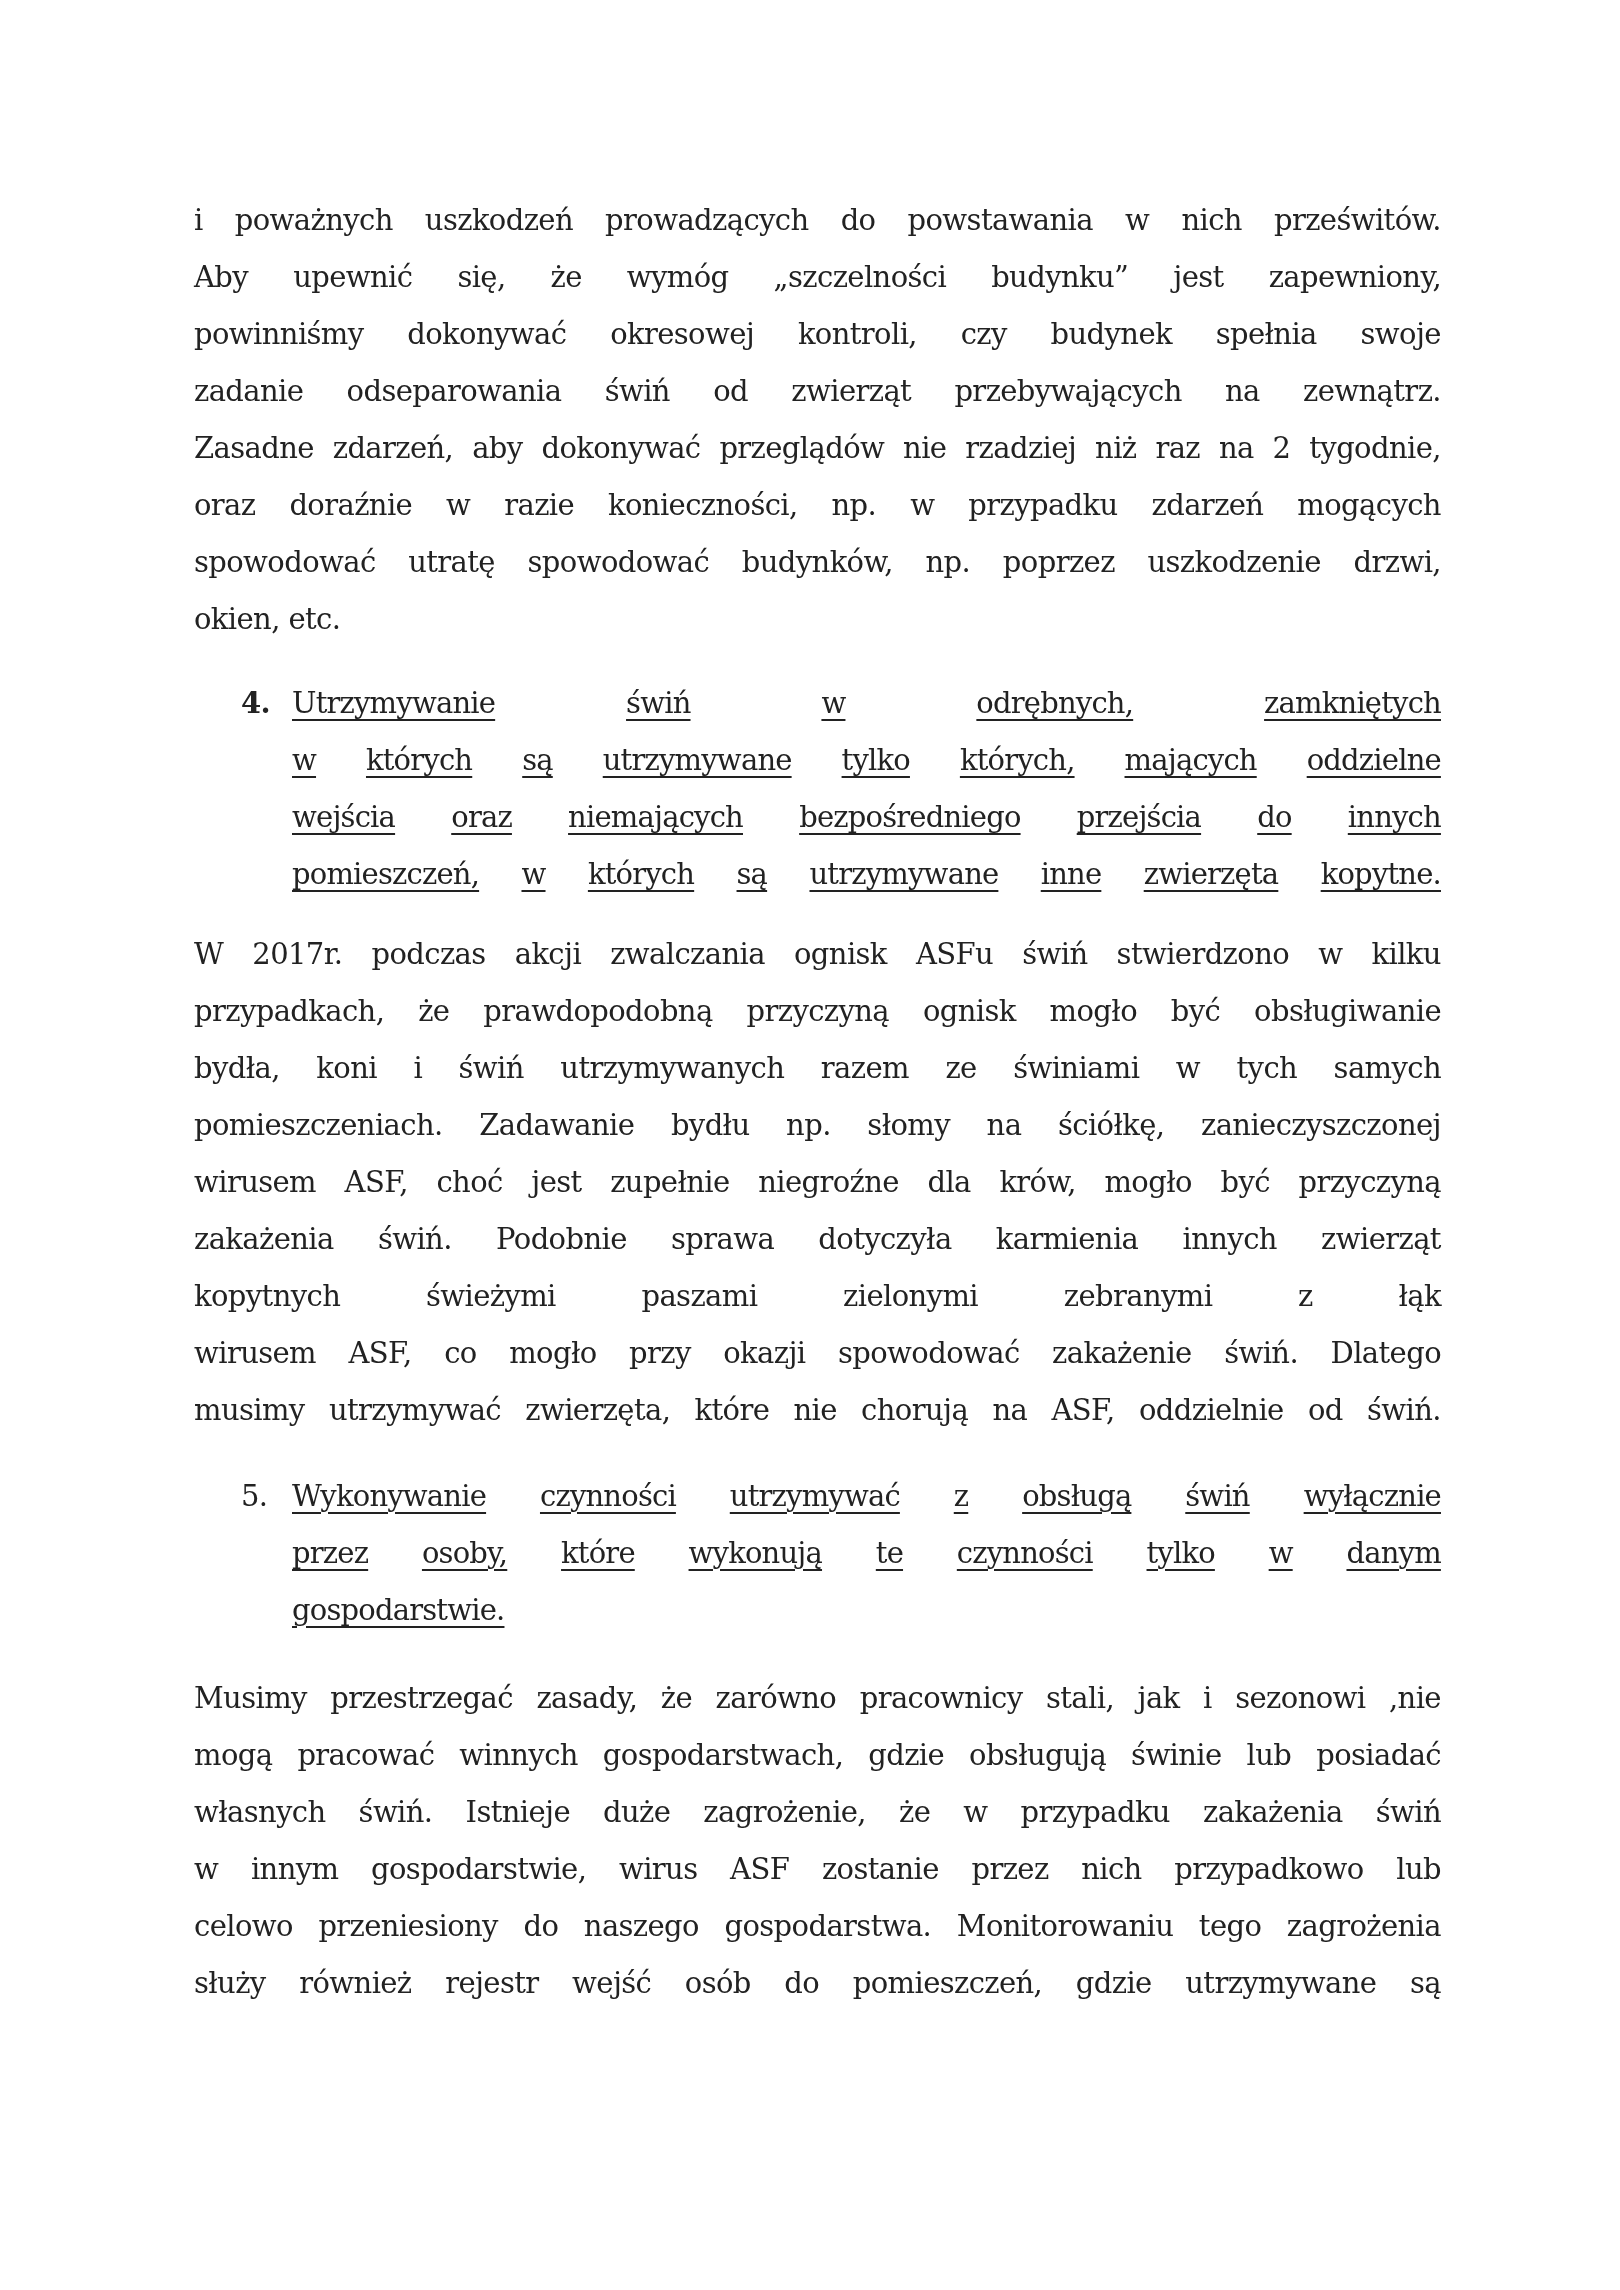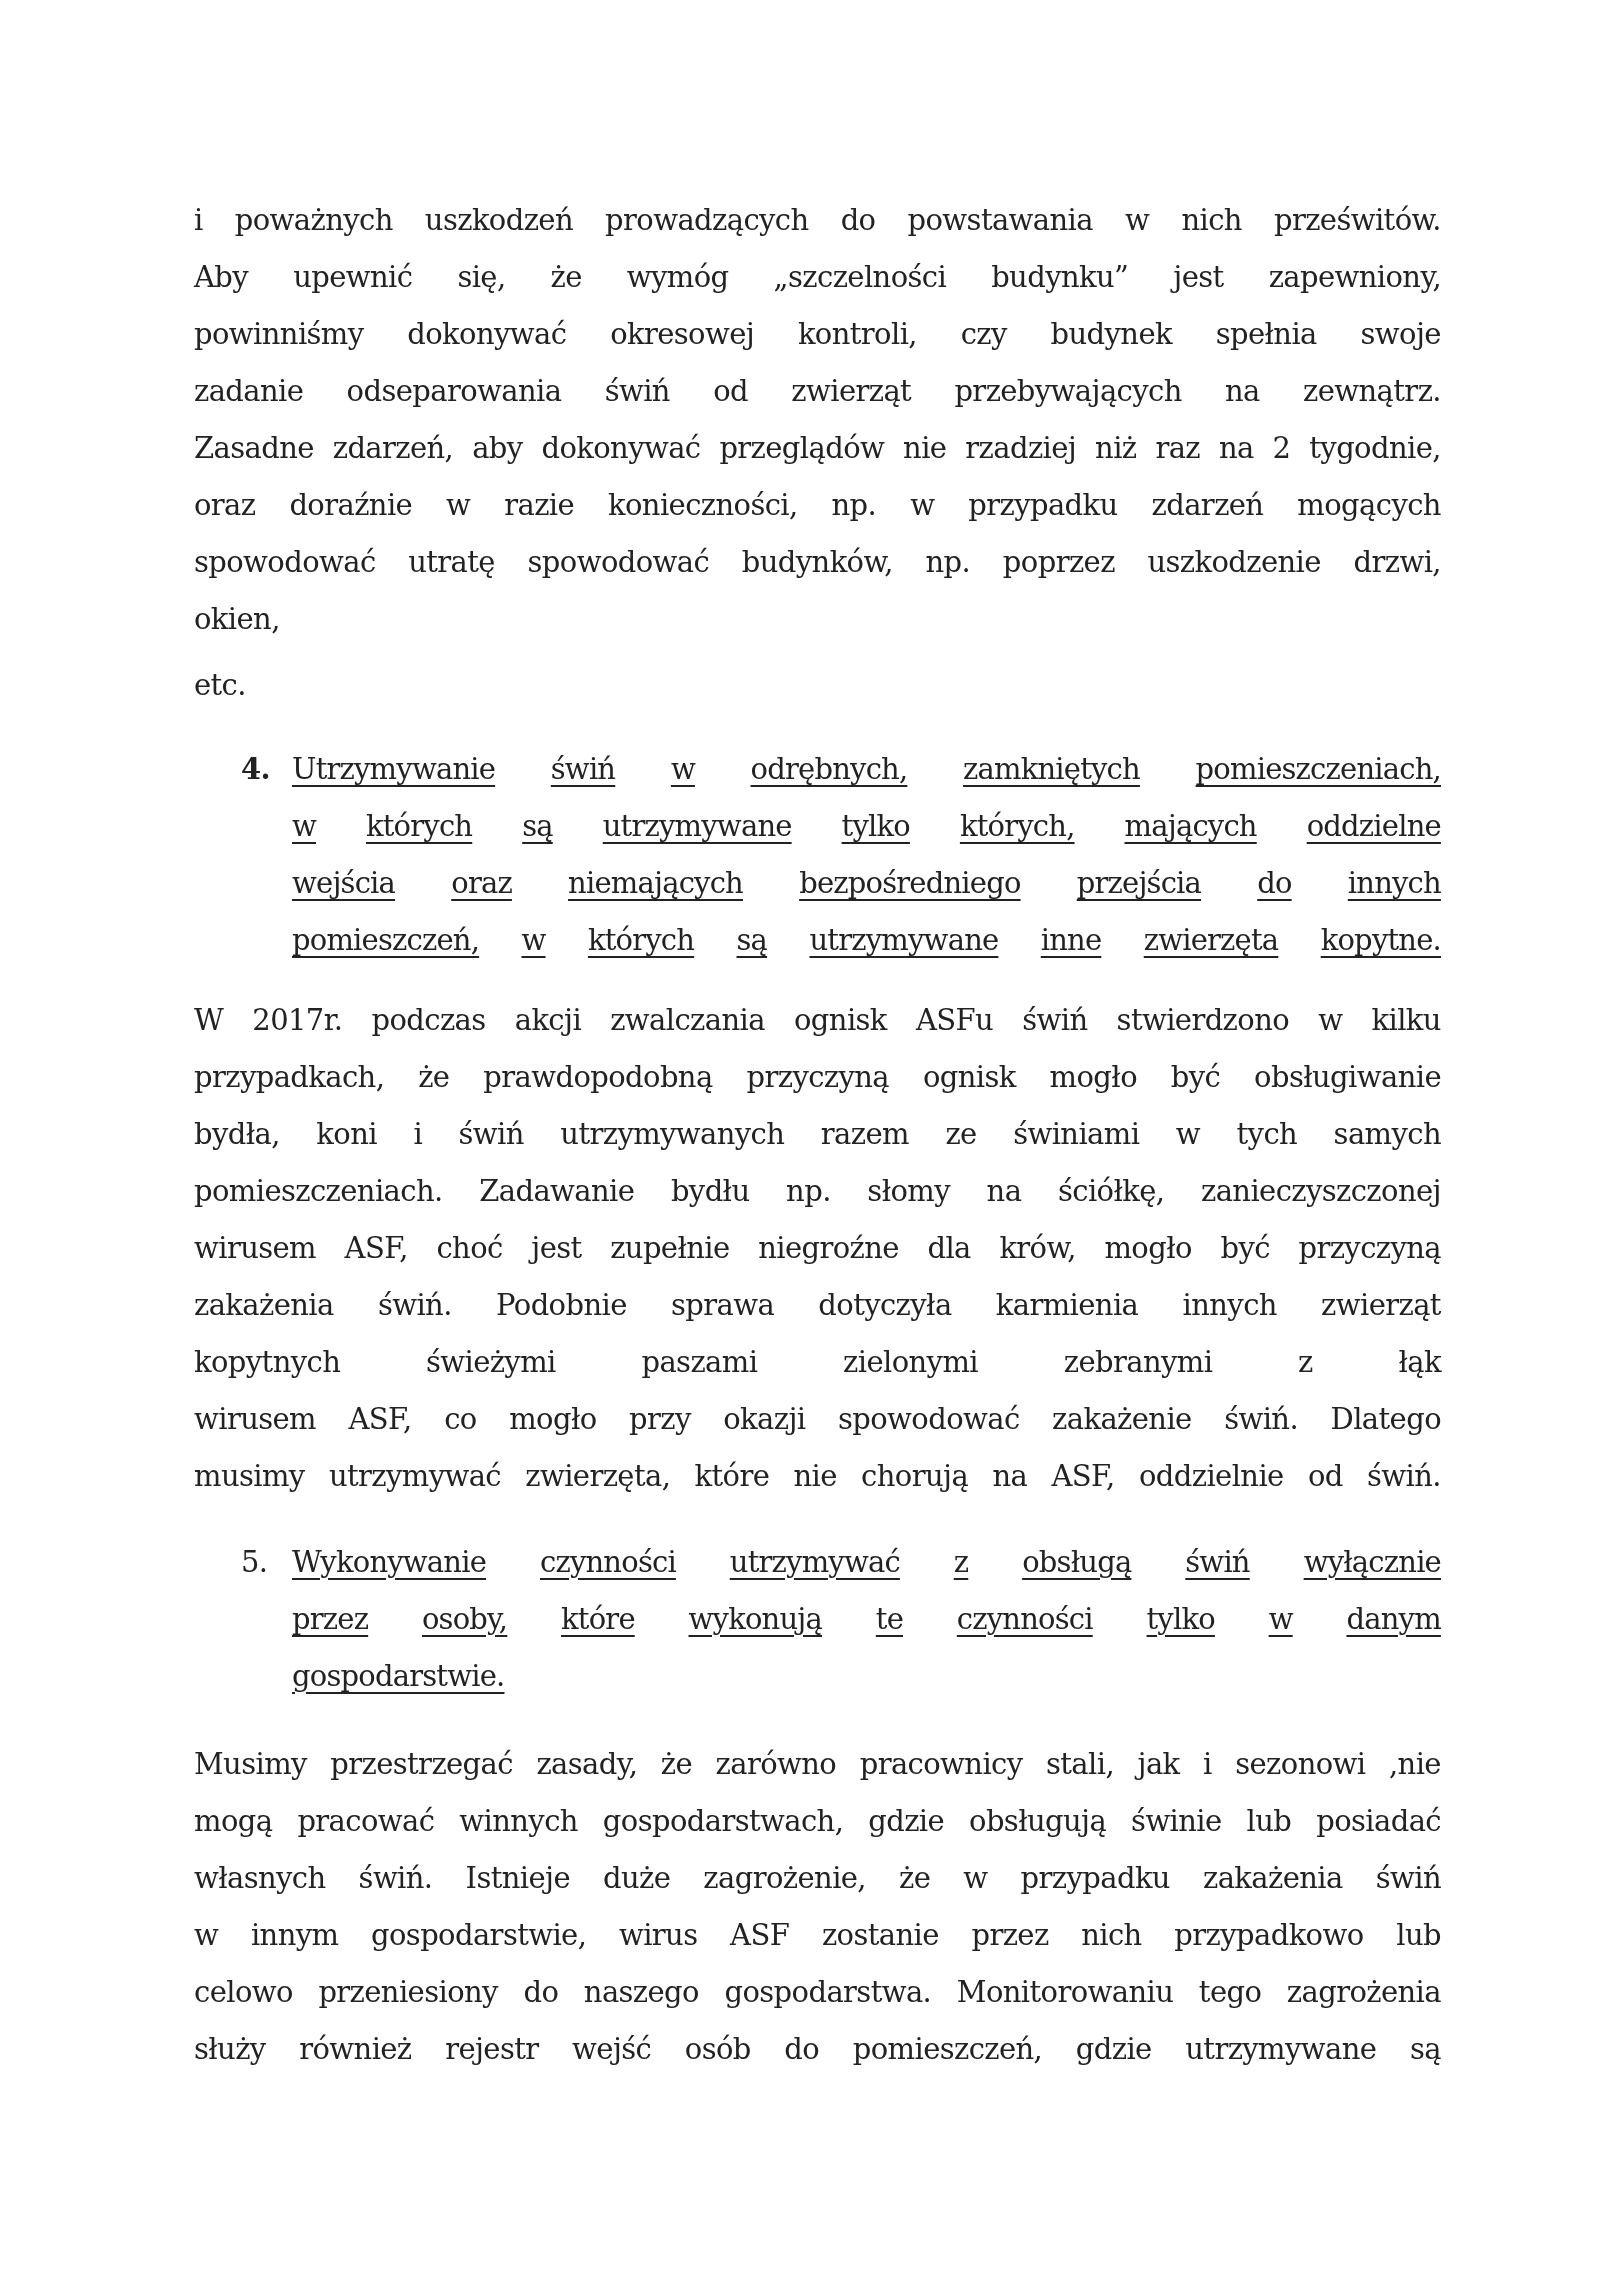--- a/index.html
+++ b/index.html
@@ -14,21 +14,21 @@
   .item { position: relative; padding-left: 98px; margin: 0; }
   .item .num { position: absolute; left: 47px; top: 0; }
   .item .num.bold { font-weight: bold; }
   .item .hl { font-weight: normal; text-decoration: underline; text-decoration-thickness: 2px; text-underline-offset: 5.9px; letter-spacing: -0.8px; }
   .gap-before-4 { margin-top: 27.4px; }
   .gap-after-4 { margin-top: 22.5px; }
   .gap-before-5 { margin-top: 29px; }
   .gap-after-5 { margin-top: 31px; }
   
   .jl { display: flex; justify-content: space-between; white-space: nowrap; }
-  .jl.left { justify-content: flex-start; gap: 0.3em; flex-direction: column; }
+  .jl.left { justify-content: flex-start; gap: 0.3em; }
 </style>
 </head>
 <body>
 
 <div class="page">
 
   <div class="para">
     <div class="jl">
         <span>i</span>
         <span>poważnych</span>
@@ -114,21 +114,20 @@
   </div>
 
   <div class="item gap-before-4">
     <span class="num bold">4.</span>
     <div class="jl hl">
         <span>Utrzymywanie</span>
         <span>świń</span>
         <span>w</span>
         <span>odrębnych,</span>
         <span>zamkniętych</span>
-        <span>pomieszczeniach,</span>
       </div>
     <div class="jl hl">
         <span>w</span>
         <span>których</span>
         <span>są</span>
         <span>utrzymywane</span>
         <span>tylko</span>
         <span>których,</span>
         <span>mających</span>
         <span>oddzielne</span>

